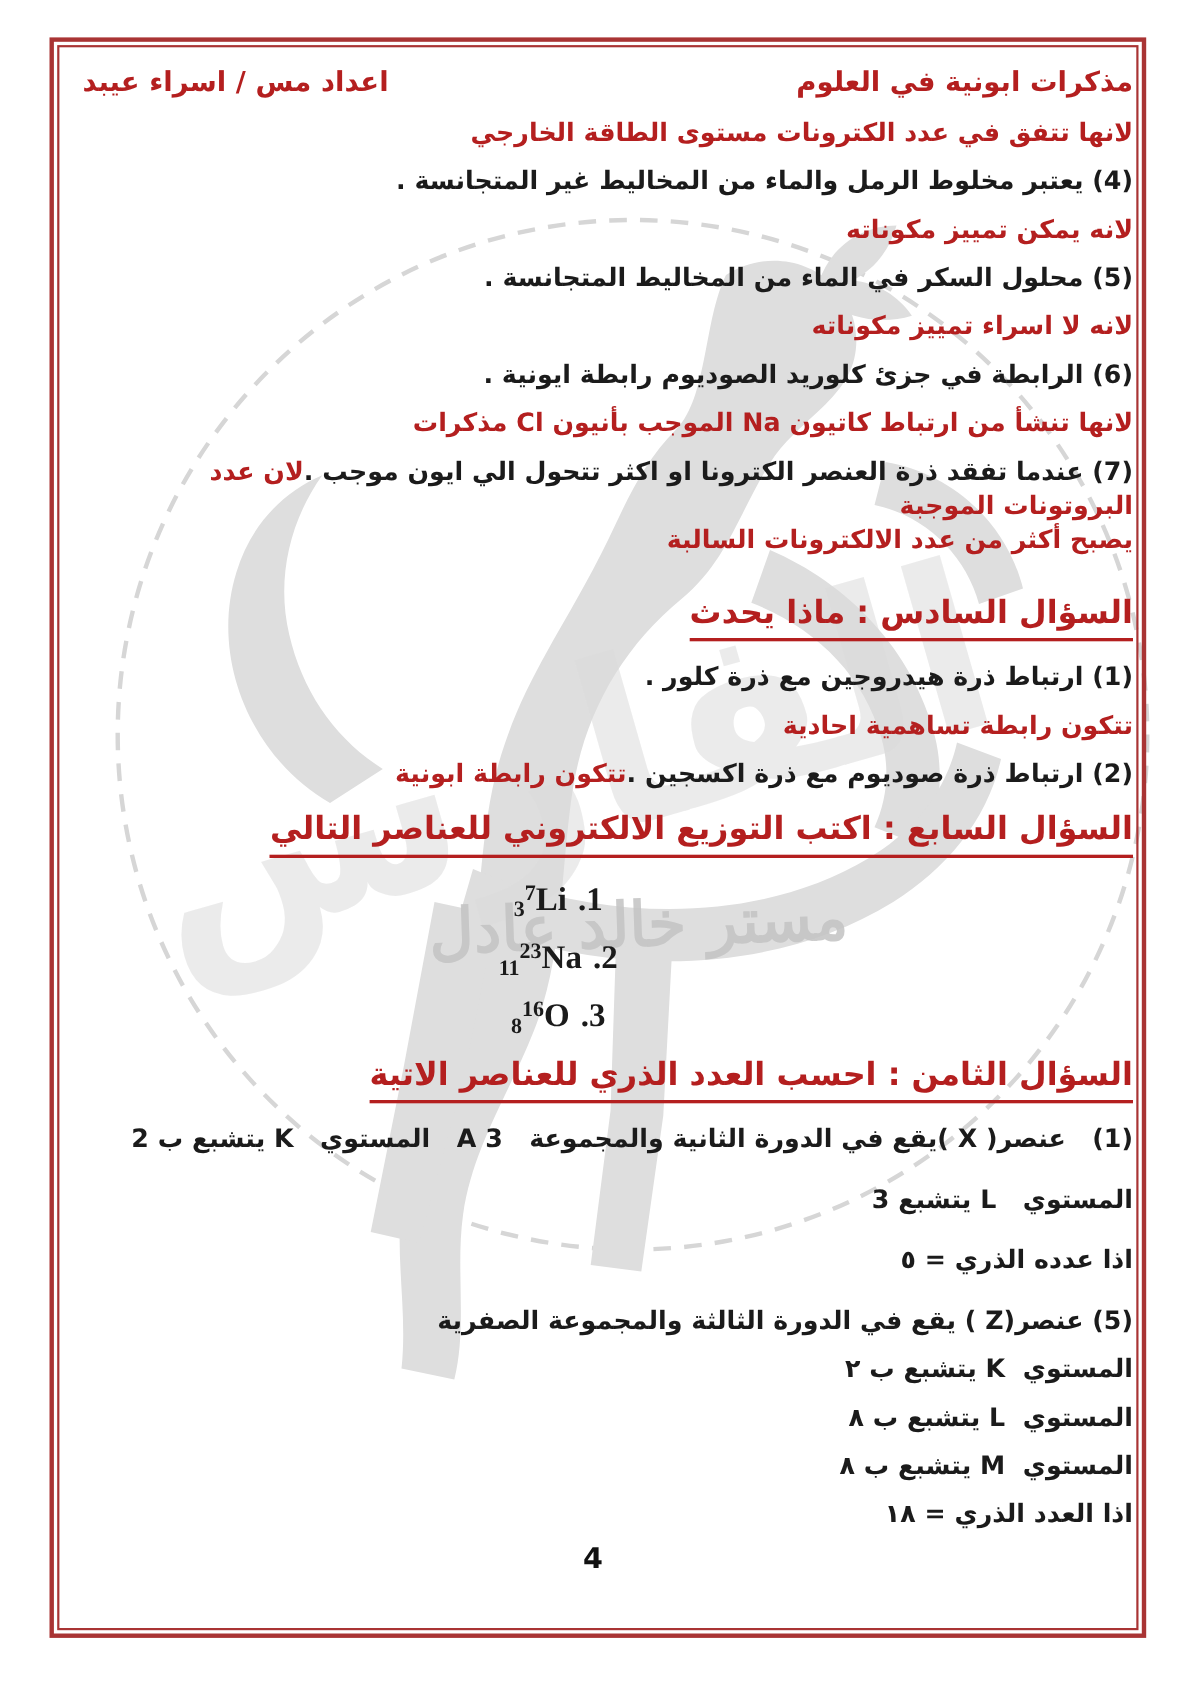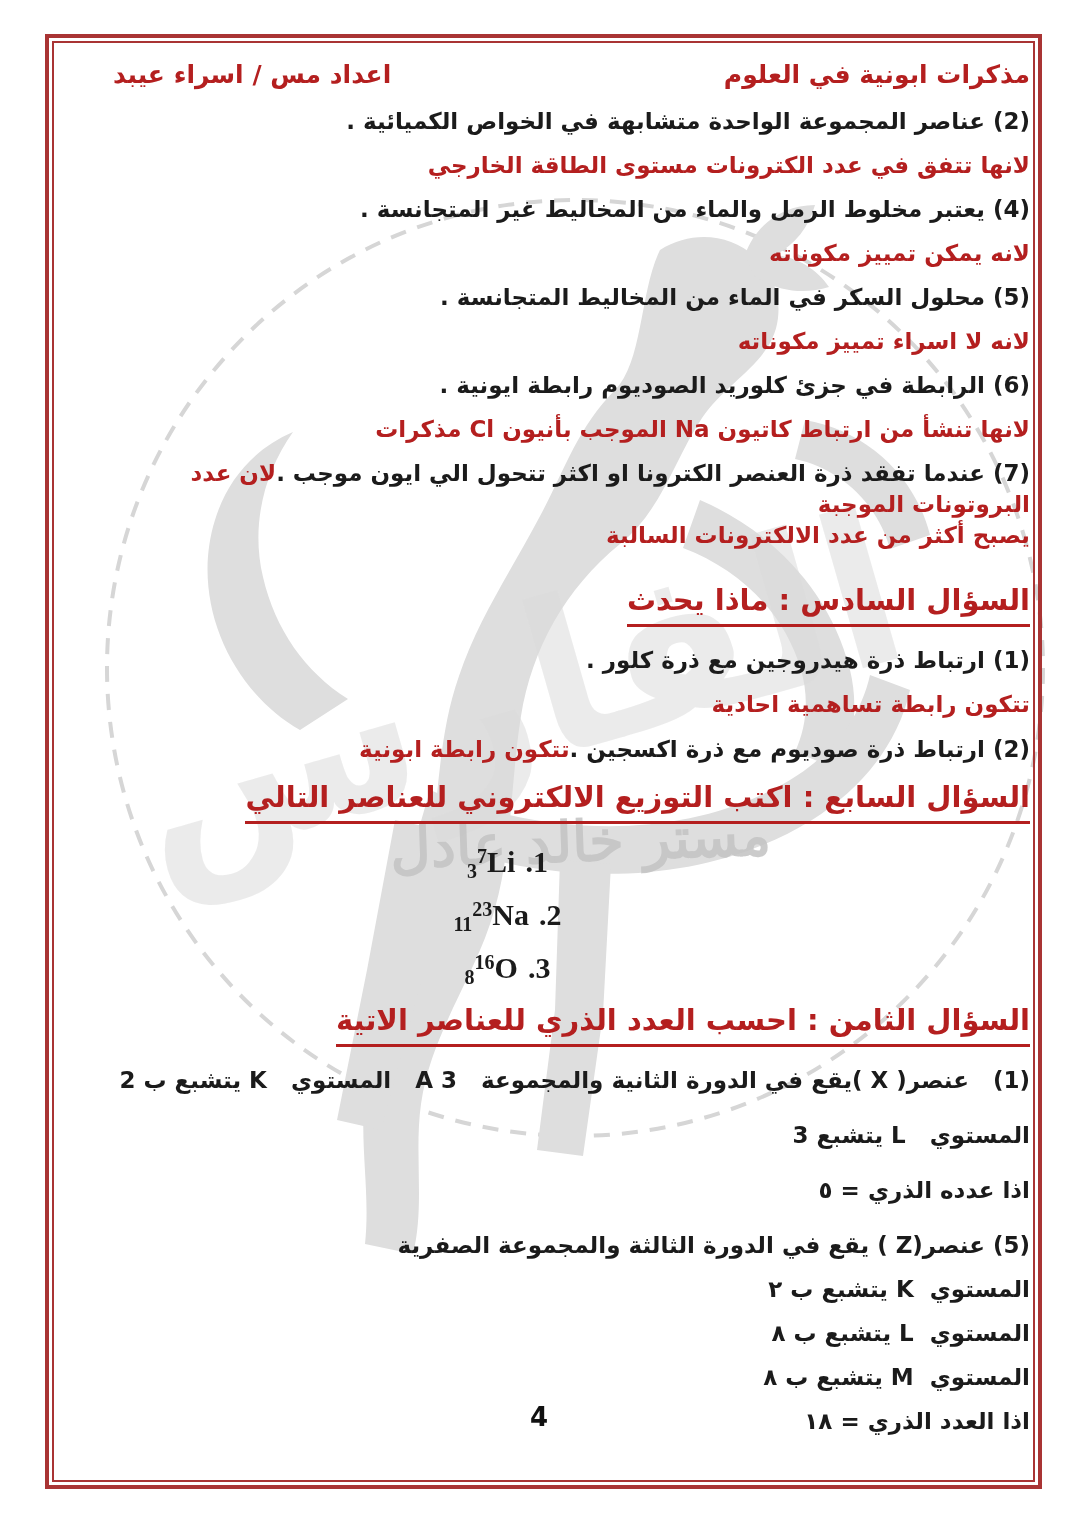--- a/index.html
+++ b/index.html
@@ -23,21 +23,21 @@
     position:absolute;left:45px;top:34px;right:38px;bottom:40px;
     border:4px solid #a93434;z-index:2;pointer-events:none;
   }
   .frame-inner{position:absolute;inset:3px;border:2px solid #a93434;}
   
   .content{
     position:absolute;left:75px;right:50px;top:58px;z-index:1;
     direction:rtl;text-align:right;color:#1b1b1b;font-weight:bold;font-size:23px;
     line-height:1.35;
   }
-  .red{color:#b41f1f;margin-left:38px;}
+  .red{color:#b41f1f;}
   .header-row{display:flex;justify-content:space-between;align-items:flex-start;margin-bottom:14px;font-size:25px;}
   .line{margin-bottom:13px;}
   .mt-lg{margin-top:30px;}
   .mt-md{margin-top:12px;}
   .mt-sm{margin-top:8px;}
   .heading{font-size:29px;color:#b41f1f;margin-bottom:18px;}
   .heading .u{display:inline-block;border-bottom:3px solid #b41f1f;padding-bottom:4px;}
   
   .element-line{margin-bottom:10px;padding-left:0;padding-right:90px;font-size:30px;text-align:center;}
   .nuclide{direction:ltr;unicode-bidi:isolate;display:inline-block;font-family:"Liberation Serif","DejaVu Serif",serif;font-weight:bold;}
@@ -77,21 +77,20 @@
   <div class="frame-inner"></div>
 </div>
 
 <div class="content" dir="rtl">
 
   <div class="header-row">
     <div class="red">مذكرات ابونية في العلوم</div>
     <div class="red">اعداد مس / اسراء عيبد</div>
   </div>
 
-  <div class="line"><span>(2) عناصر المجموعة الواحدة متشابهة في الخواص الكميائية .</span></div>
   <div class="line red">لانها تتفق في عدد الكترونات مستوى الطاقة الخارجي</div>
 
 
   <div class="line mt-sm"><span>(4) يعتبر مخلوط الرمل والماء من المخاليط غير المتجانسة .</span></div>
   <div class="line red">لانه يمكن تمييز مكوناته</div>
 
   <div class="line"><span>(5) محلول السكر في الماء من المخاليط المتجانسة .</span></div>
   <div class="line red">لانه لا اسراء تمييز مكوناته</div>
 
   <div class="line"><span>(6) الرابطة في جزئ كلوريد الصوديوم رابطة ايونية .</span></div>

